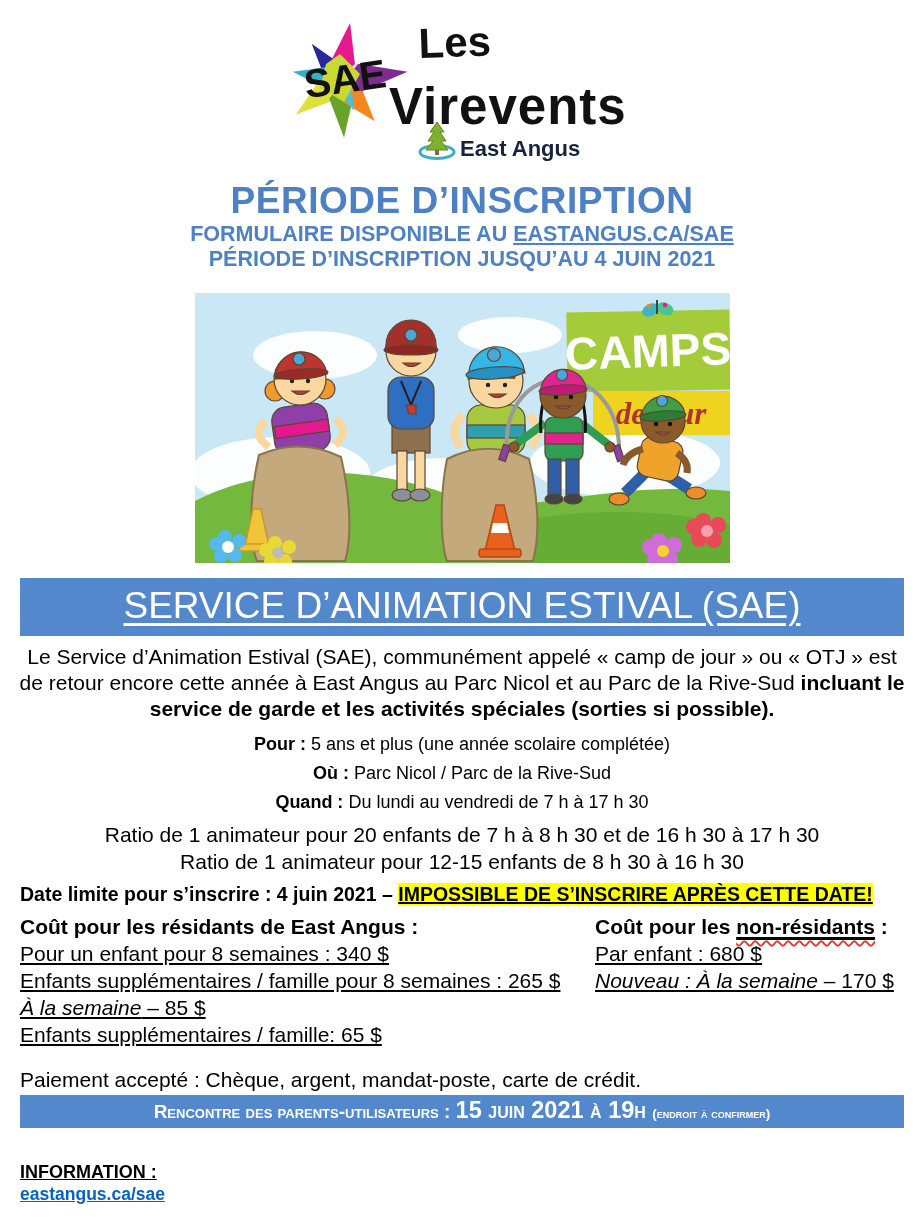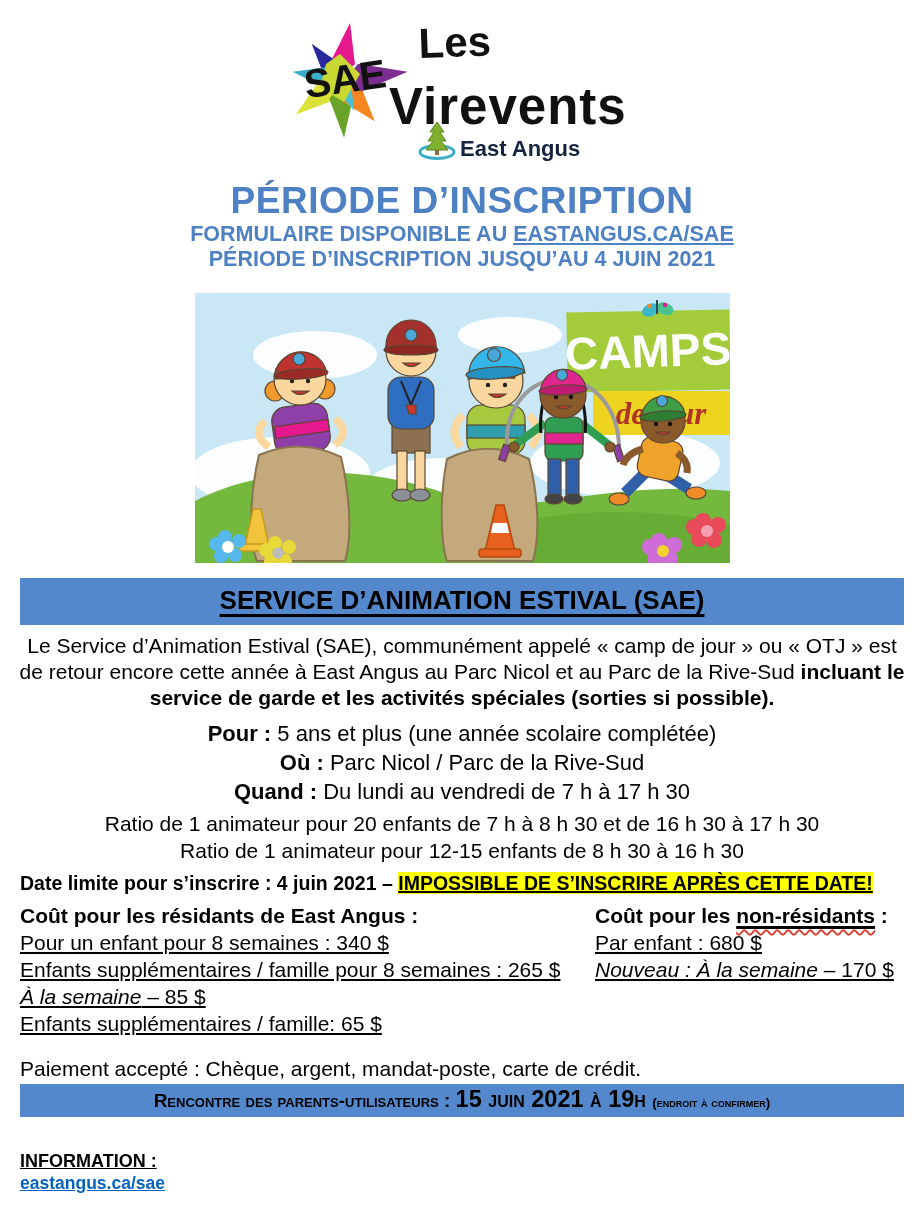--- a/index.html
+++ b/index.html
@@ -30,36 +30,36 @@
   
   .illus-wrap { text-align:center; margin-top:21px; }
   .illus-wrap svg { display:block; margin:0 auto; }
 
   
   .banner1 {
     margin:15px 20px 0 20px; background:#5388cd;
     text-align:center; padding:7px 0 9px 0;
   }
   .banner1 span {
-    color:#000000; font-weight:bold; font-size:26px;
+    color:#ffffff; font-weight:normal; font-size:37px;
     text-decoration:underline; text-decoration-thickness:3px; text-underline-offset:5px;
   }
   .date-heading {
     margin-top:13px; text-align:center; font-size:25px; font-weight:bold;
   }
   .date-heading sup { font-size:14px; }
 
   
   .intro {
     margin:8px auto 0 auto; width:888px; text-align:center;
     font-size:21px; line-height:26px;
   }
   .intro b { font-weight:bold; }
 
-  .detail-line { text-align:center; font-size:22px; line-height:29px; }
+  .detail-line { text-align:center; font-size:18px; line-height:29px; }
   .details-block { margin-top:8px; }
   .ratio-line { text-align:center; font-size:21px; line-height:27px; }
   .ratios-block { margin-top:4px; }
 
   .deadline {
     margin:8px 0 0 20px; font-size:19.5px; font-weight:bold;
   }
   .deadline .hl {
     background:#ffff00; text-decoration:underline; text-decoration-thickness:2px;
   }
@@ -75,21 +75,21 @@
     text-decoration:underline; text-decoration-thickness:2.5px; text-underline-offset:3px;
   }
   .wavy-word .wavy-inner {
     text-decoration:underline wavy #e03a2f; text-decoration-thickness:1.5px;
     text-underline-offset:6px;
   }
 
   .payment { margin:20px 0 0 20px; font-size:21px; }
 
   .banner2 {
-    margin:3px 20px 0 20px; background:#5388cd; color:#000000;
+    margin:3px 20px 0 20px; background:#5388cd; color:#ffffff;
     text-align:center; padding:2px 0 4px 0;
     font-variant:small-caps; font-weight:bold; font-size:19px;
   }
   .banner2 .b2-big { font-size:23.5px; }
   .banner2 .b2-small { font-size:13.5px; }
 
   
   .info { margin:34px 0 0 20px; font-size:17.5px; line-height:21.5px; }
   .info-heading { font-weight:bold; text-decoration:underline; font-size:18px; }
   .info a { color:#0563c1; text-decoration:underline; cursor:pointer; }

